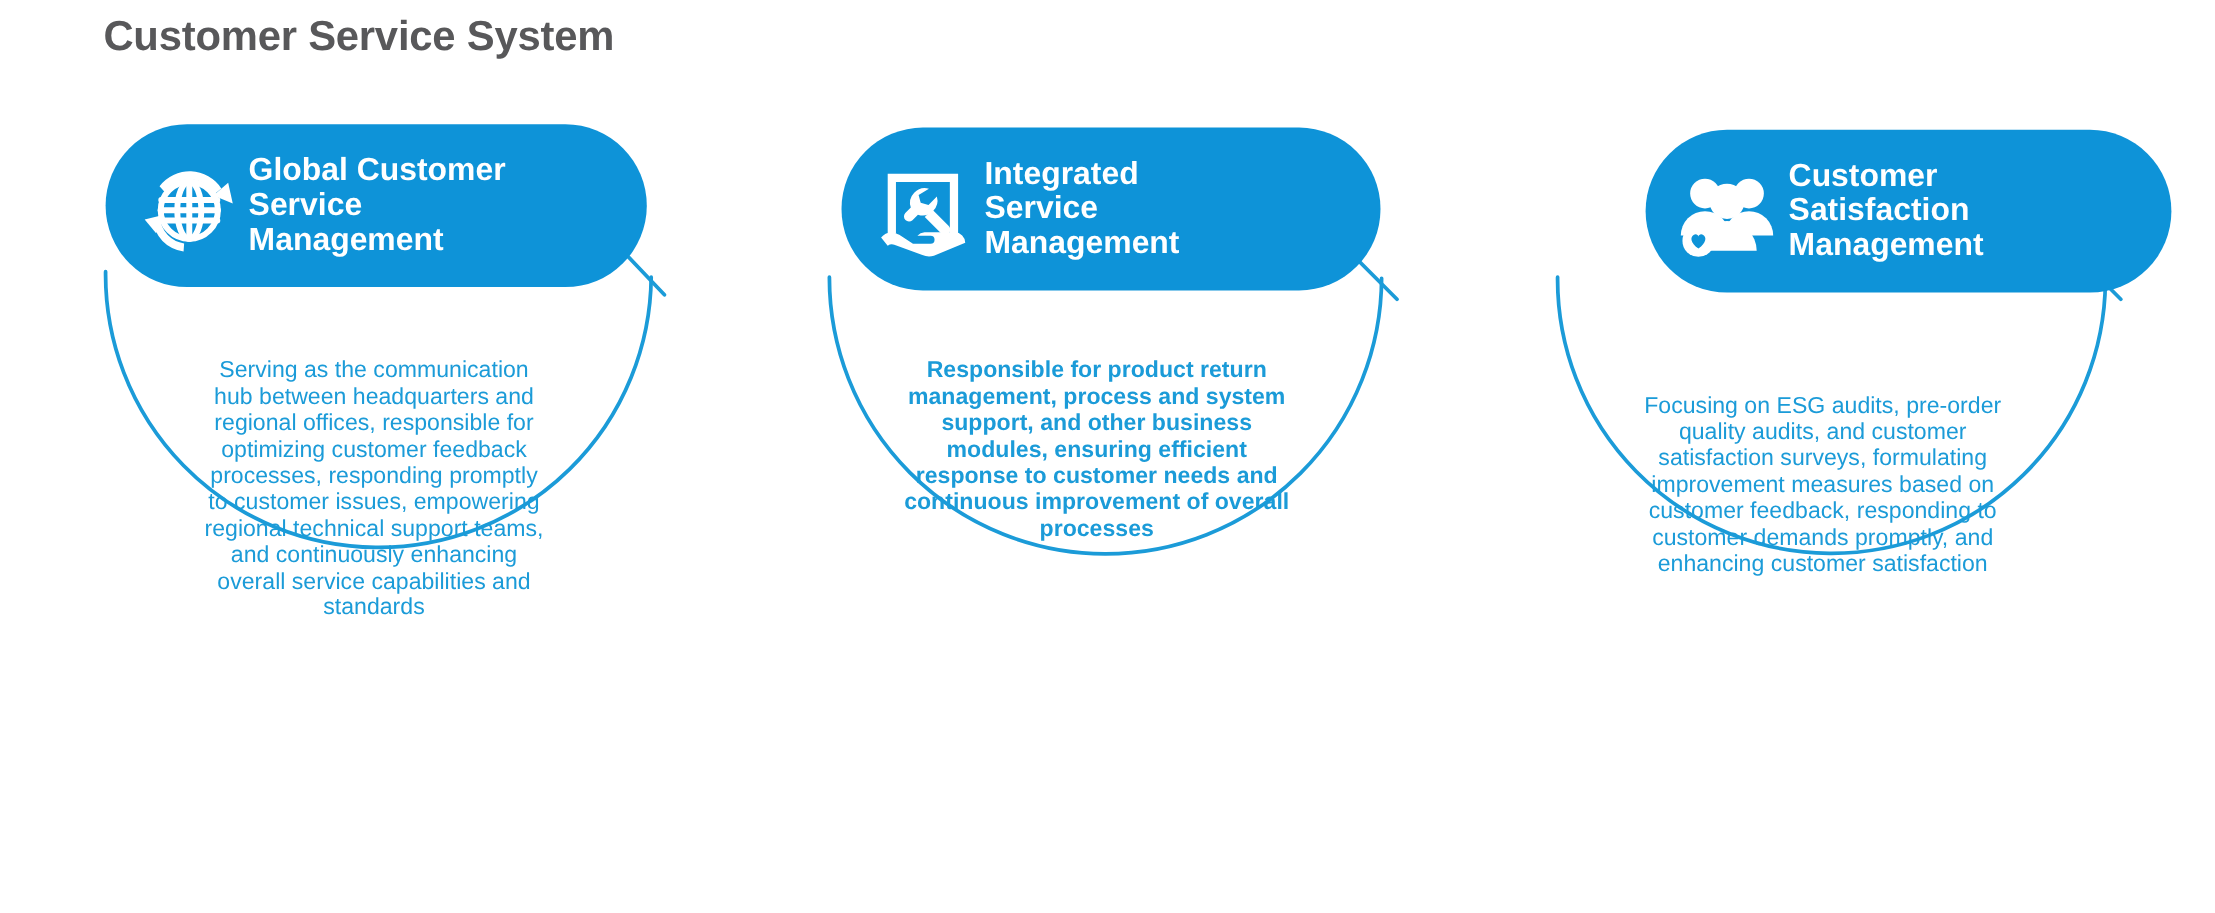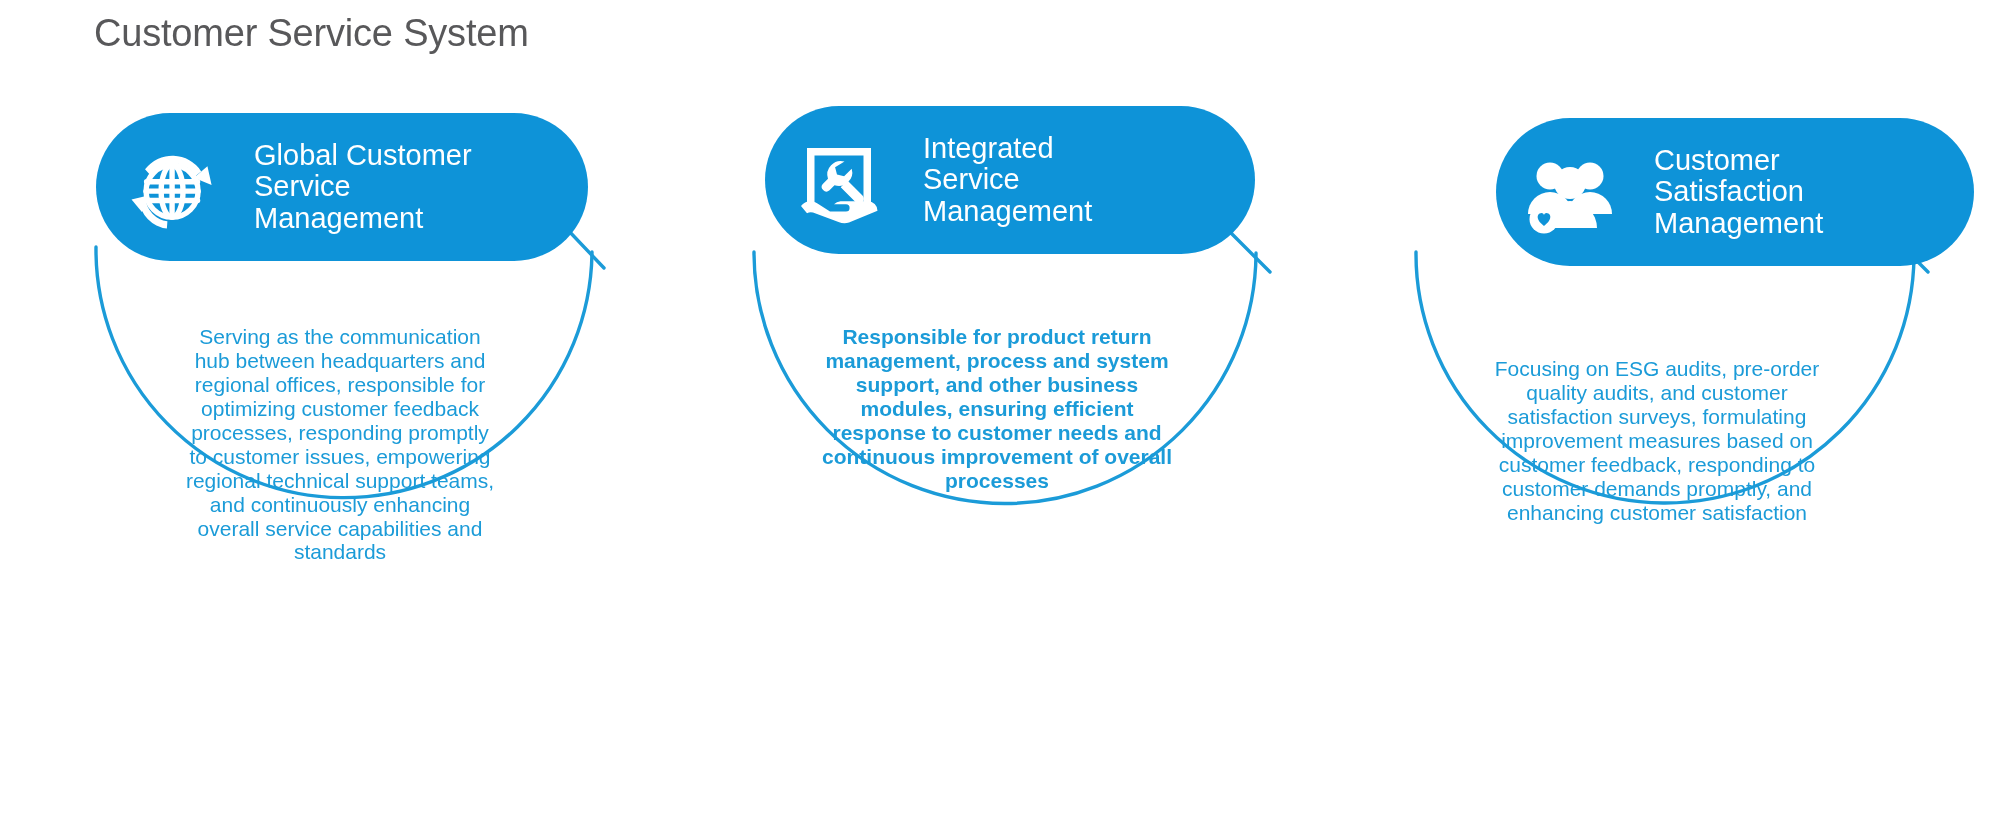--- a/index.html
+++ b/index.html
@@ -14,21 +14,21 @@
     font-family: "Liberation Sans", "DejaVu Sans", sans-serif;
     overflow: hidden;
     position: relative;
   }
 
   .page-title {
     position: absolute;
     left: 94px;
     top: 12px;
     font-size: 38px;
-    font-weight: normal;
+    font-weight: bold;
     color: #58585a;
     letter-spacing: -0.2px;
     white-space: nowrap;
   }
 
   .canvas {
     position: absolute;
     left: 0;
     top: 0;
     width: 2014px;
@@ -60,39 +60,39 @@
     height: 108px;
     margin-left: 20px;
     display: flex;
     align-items: center;
     justify-content: center;
   }
   .pill-icon svg { display: block; }
   .pill-title {
     color: #ffffff;
     font-size: 29px;
-    font-weight: normal;
+    font-weight: bold;
     line-height: 1.07;
-    margin-left: 30px;
+    margin-left: 2px;
     padding-right: 26px;
     white-space: pre-line;
   }
 
   
   .body-text {
     position: absolute;
     color: #1b9bd8;
     font-size: 21px;
     line-height: 1.14;
     text-align: center;
     white-space: pre-line;
   }
 
   .g1 .pill { left: 96px;  top: 113px; width: 492px; }
-  .g2 .pill { left: 765px; top: 106px; width: 490px; }
+  .g2 .pill { left: 765px; top: 116px; width: 490px; }
   .g3 .pill { left: 1496px;top: 118px; width: 478px; }
 
   .g1 .body-text { left: 76px;  top: 325px; width: 528px; }
   .g2 .body-text { left: 733px; top: 325px; width: 528px; font-weight: bold; }
   .g3 .body-text { left: 1393px;top: 325px; width: 528px; margin-top: 32px; }
 </style>
 </head>
 <body>
 
 <div class="canvas">

